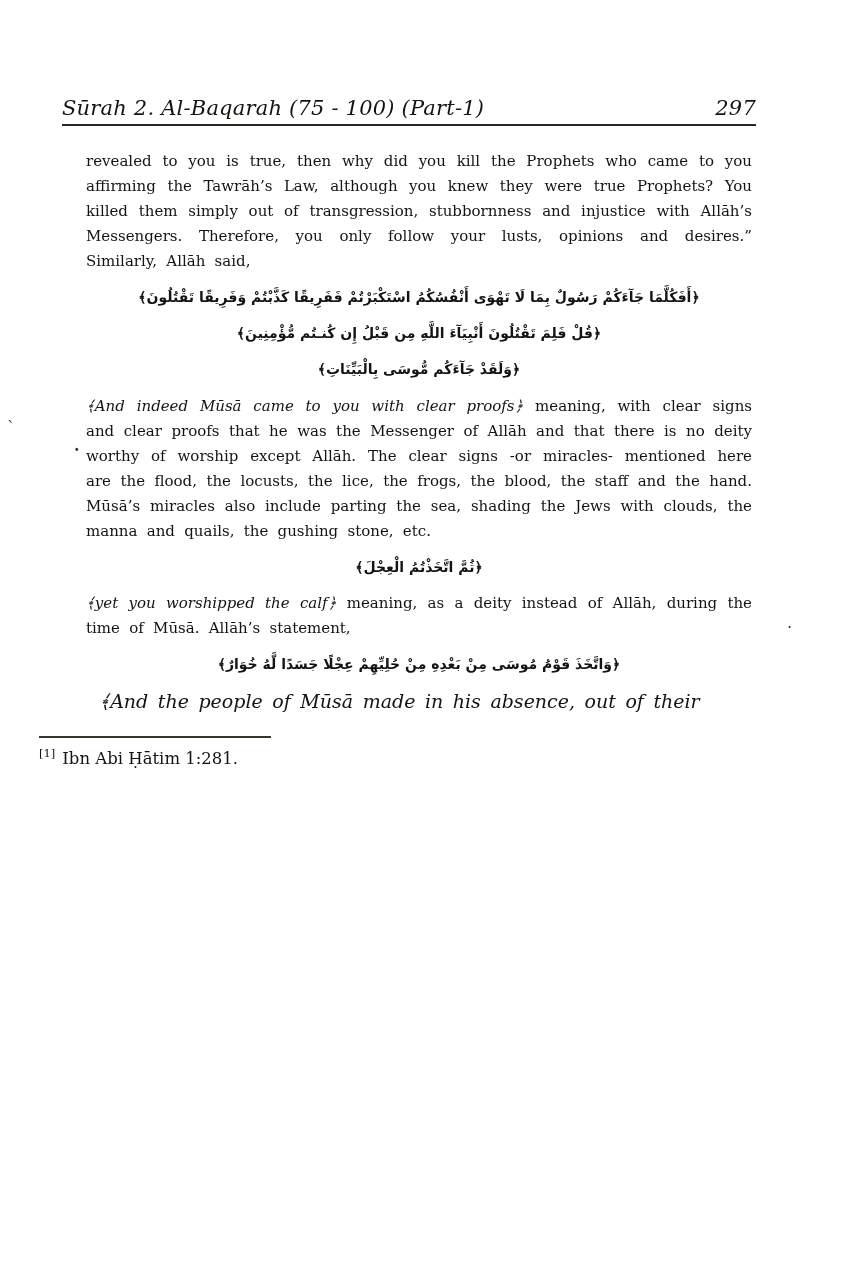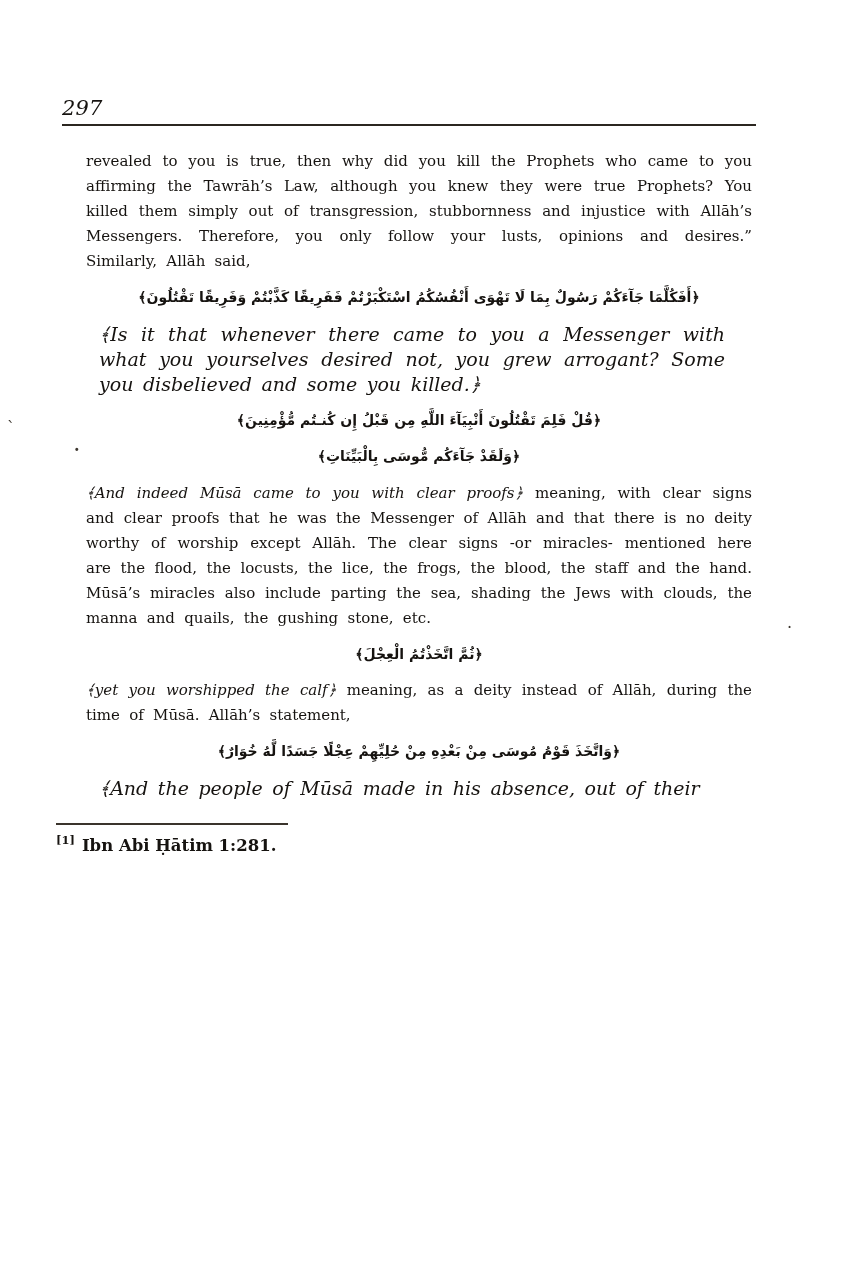--- a/index.html
+++ b/index.html
@@ -72,22 +72,21 @@
     font-family: "DejaVu Sans", sans-serif;
     font-size: 16px;
   }
   sup.seg-sup {
     font-style: normal;
     font-size: 12px;
     line-height: 0;
   }
   
   .footnote-area {
-    margin: 22px 99px 0 56px;
-    font-weight: bold;
+    margin: 22px 99px 0 39px;
   }
   .fn-rule {
     width: 232px;
     border-top: 2px solid #3a342c;
     margin-bottom: 3px;
   }
   .fn {
     font-size: 16.5px;
     line-height: 24px;
   }
@@ -104,27 +103,27 @@
   .a1 { left: 7px;  top: 418px; }
   .a2 { left: 74px; top: 436px; font-weight: bold; }
   .a3 { left: 787px; top: 613px; }
 </style>
 </head>
 <body>
 
 <div class="page">
 
   <div class="header">
+    <span class="title">Sūrah 2. Al-Baqarah (75 - 100) (Part-1)</span>
     <span class="pagenum">297</span>
   </div>
 
   <div class="content">
       <div class="body-para first"><span class="seg-regular">revealed to you is true, then why did you kill the Prophets who came to you affirming the Tawrāh’s Law, although you knew they were true Prophets? You killed them simply out of transgression, stubbornness and injustice with Allāh’s Messengers. Therefore, you only follow your lusts, opinions and desires.” Similarly, Allāh said,</span></div>
       <div class="arabic" dir="rtl">﴿أَفَكُلَّمَا جَآءَكُمْ رَسُولٌ بِمَا لَا تَهْوَى أَنْفُسُكُمُ اسْتَكْبَرْتُمْ فَفَرِيقًا كَذَّبْتُمْ وَفَرِيقًا تَقْتُلُونَ﴾</div>
-      <div class="translation"><span class="seg-italic">﴾Is it that whenever there came to you a Messenger with what you yourselves desired not, you grew arrogant? Some you disbelieved and some you killed.﴿</span></div>
       <div class="arabic" dir="rtl">﴿قُلْ فَلِمَ تَقْتُلُونَ أَنْبِيَآءَ اللَّهِ مِن قَبْلُ إِن كُنـتُم مُّؤْمِنِينَ﴾</div>
       <div class="arabic" dir="rtl">﴿وَلَقَدْ جَآءَكُم مُّوسَى بِالْبَيِّنَاتِ﴾</div>
       <div class="body-para"><span class="seg-italic">﴾And indeed Mūsā came to you with clear proofs﴿</span><span class="seg-regular"> meaning, with clear signs and clear proofs that he was the Messenger of Allāh and that there is no deity worthy of worship except Allāh. The clear signs -or miracles- mentioned here are the flood, the locusts, the lice, the frogs, the blood, the staff and the hand. Mūsā’s miracles also include parting the sea, shading the Jews with clouds, the manna and quails, the gushing stone, etc.</span></div>
       <div class="arabic" dir="rtl">﴿ثُمَّ اتَّخَذْتُمُ الْعِجْلَ﴾</div>
       <div class="body-para"><span class="seg-italic">﴾yet you worshipped the calf﴿</span><span class="seg-regular"> meaning, as a deity instead of Allāh, during the time of Mūsā. Allāh’s statement,</span></div>
       <div class="arabic" dir="rtl">﴿وَاتَّخَذَ قَوْمُ مُوسَى مِنْ بَعْدِهِ مِنْ حُلِيِّهِمْ عِجْلًا جَسَدًا لَّهُ خُوَارٌ﴾</div>
       <div class="translation"><span class="seg-italic">﴾And the people of Mūsā made in his absence, out of their</span></div>
     </div>
 
   <div class="footnote-area">

